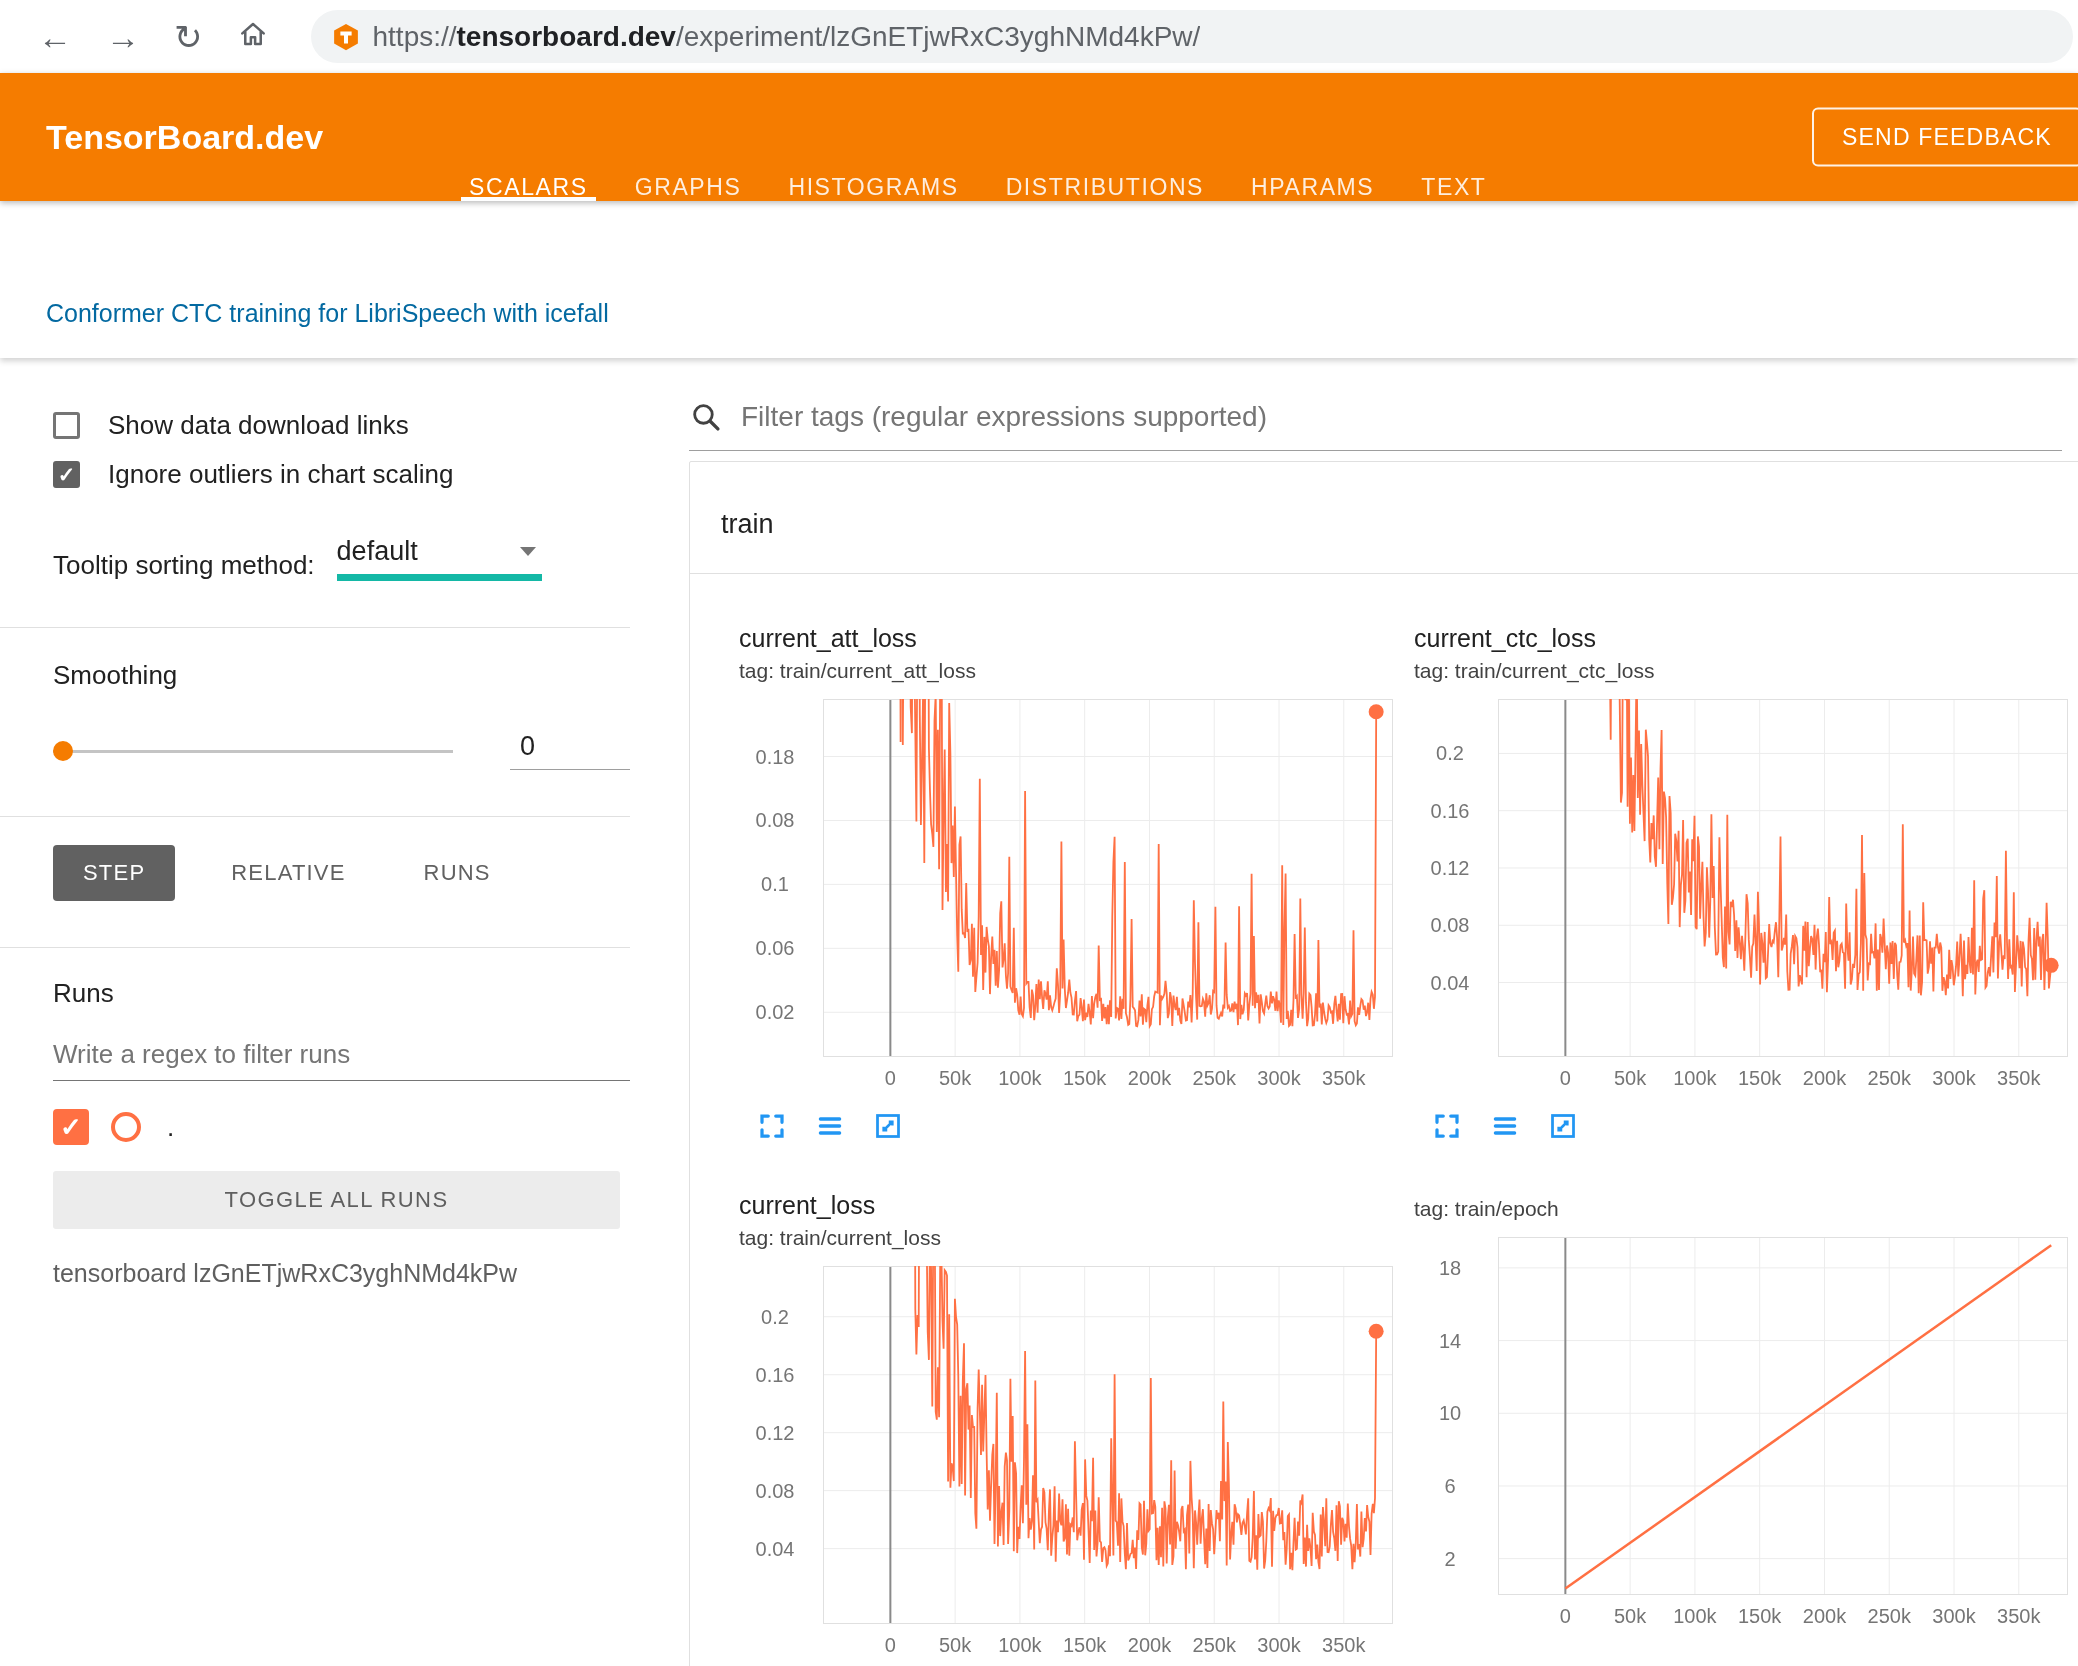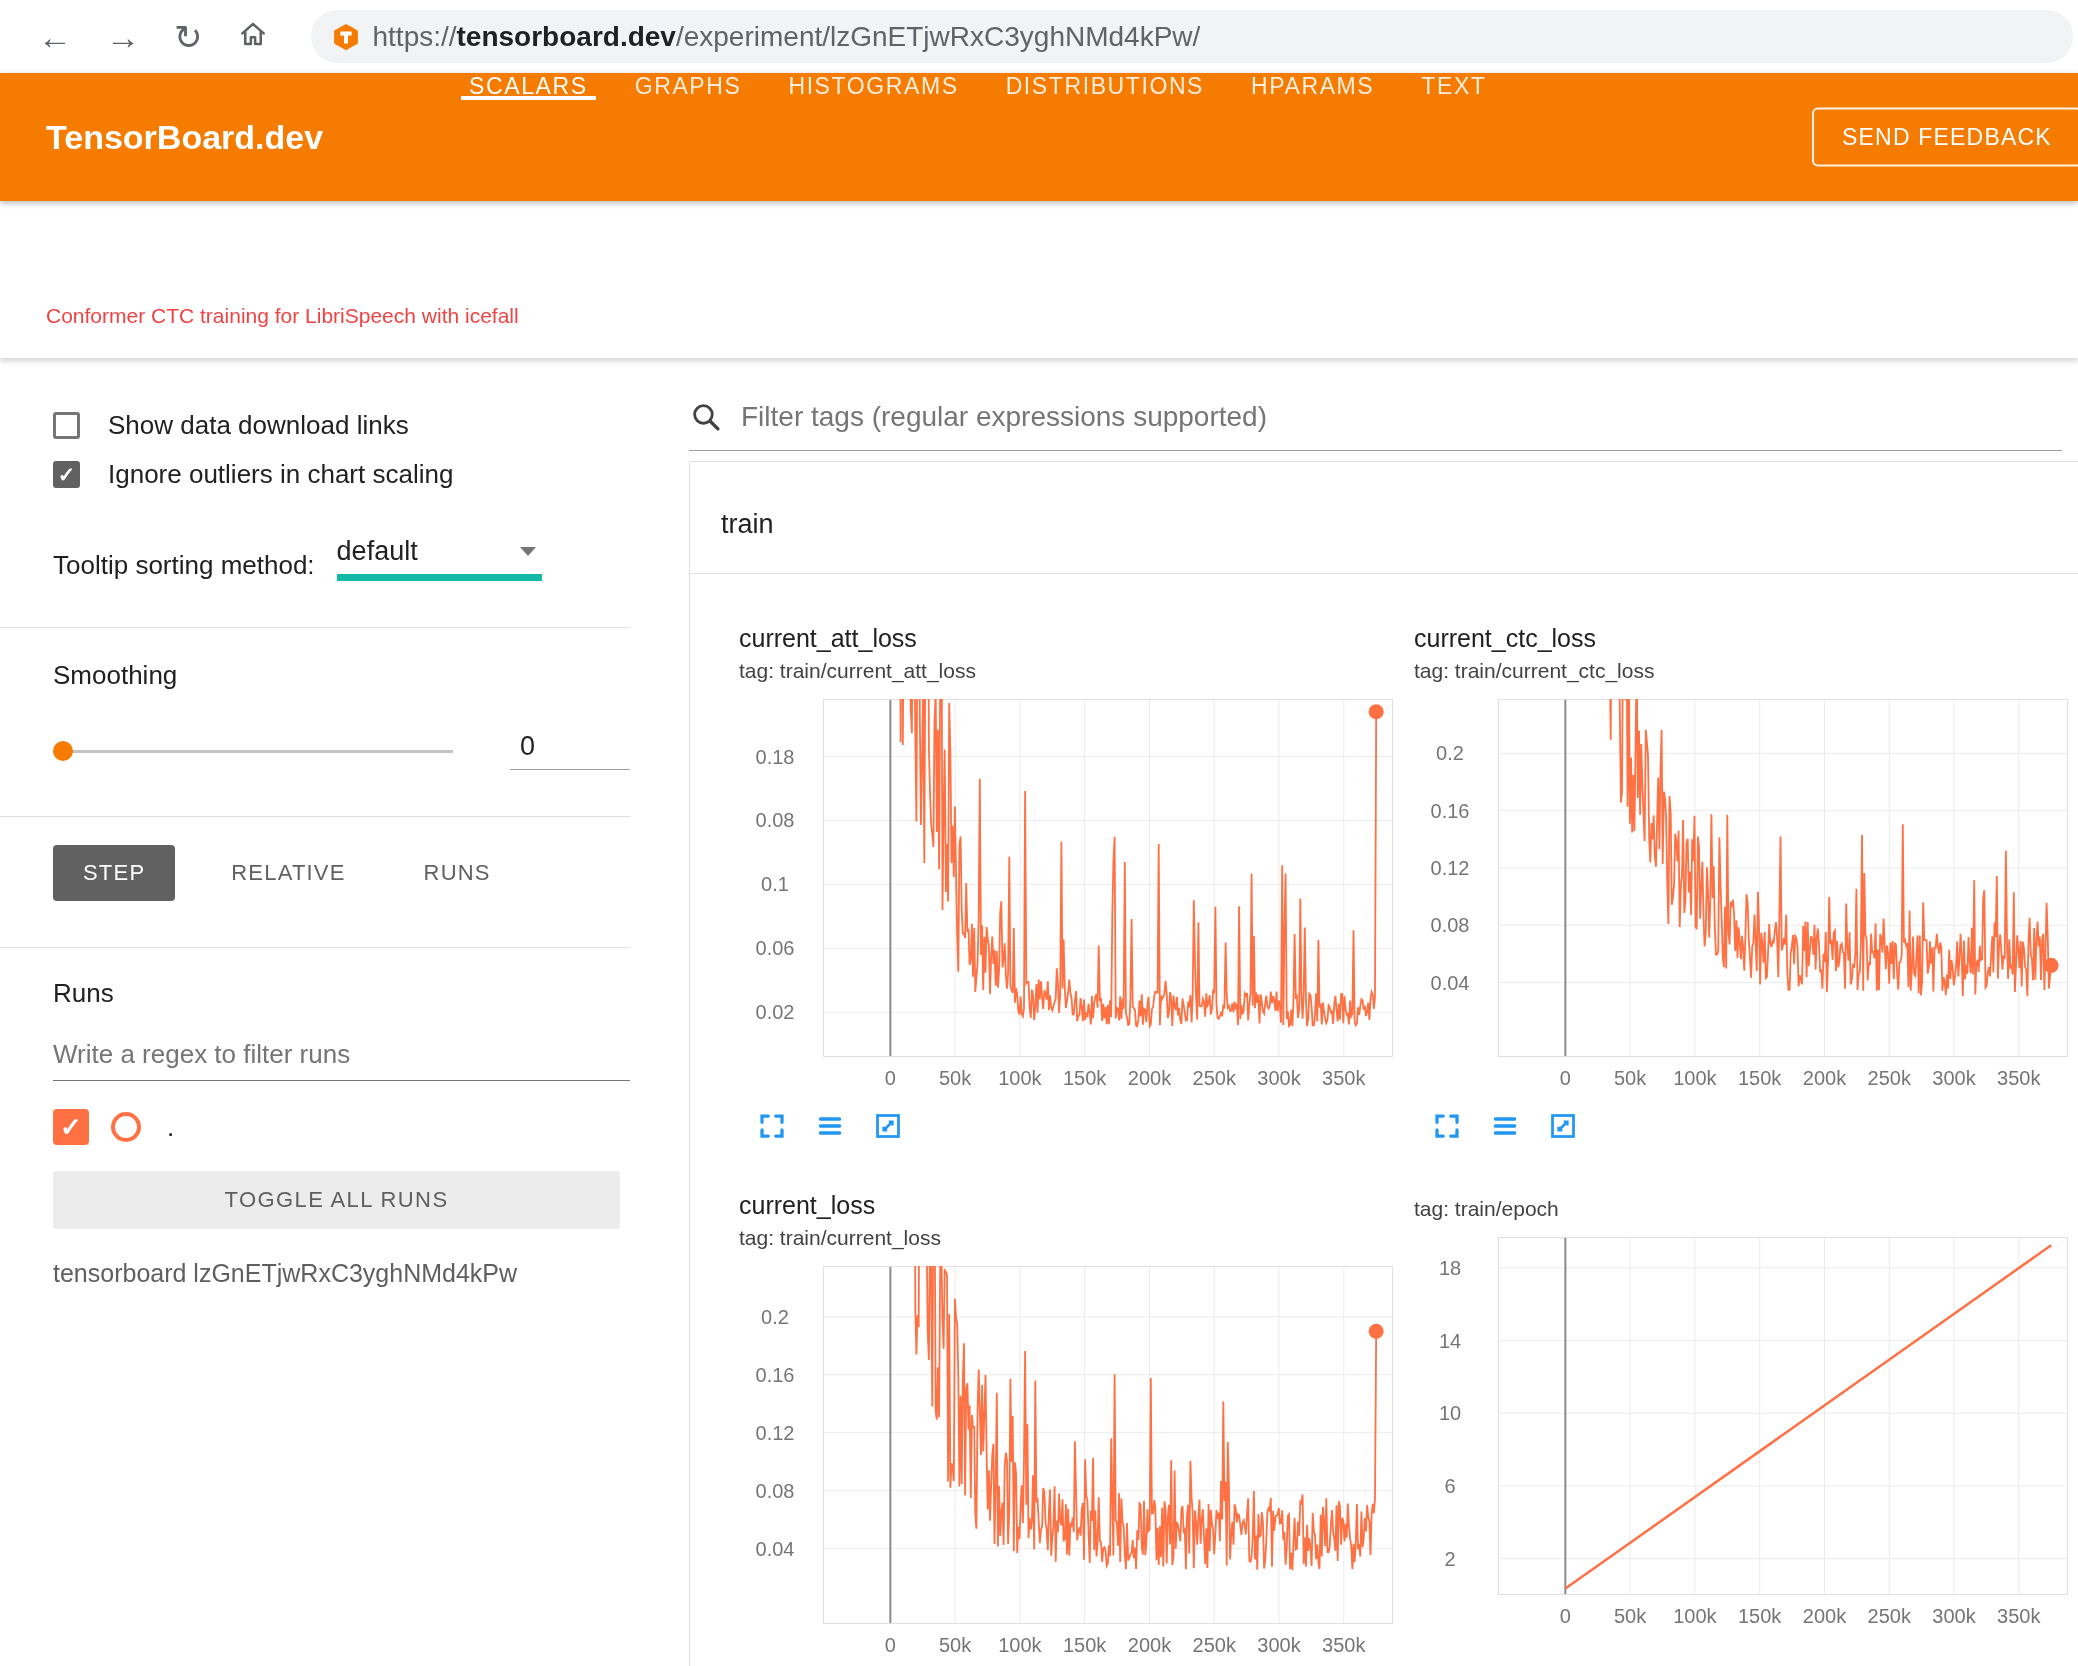--- a/index.html
+++ b/index.html
@@ -20,42 +20,42 @@
   .url { margin-left:12px; font-size:28px; white-space:nowrap; overflow:hidden; }
   .url .scheme, .url .path { color:#5f6368; }
   .url .domain { color:#202124; font-weight:700; }
 
   
   .tb-header {
     height:128px; background:#f57c00; position:relative; display:flex; align-items:center;
     box-shadow:0 2px 6px rgba(0,0,0,.28); z-index:5;
   }
   .tb-logo { margin-left:46px; font-size:34px; font-weight:700; color:#fff; white-space:nowrap; }
-  .tb-tabs { display:flex; gap:47px; margin-left:146px; height:100%; align-items:flex-start; }
+  .tb-tabs { display:flex; gap:47px; margin-left:146px; height:100%; align-items:flex-end; }
   .tab {
     display:flex; align-items:center; position:relative; color:rgba(255,255,255,.87);
     font-size:23px; letter-spacing:1.6px; font-weight:500; cursor:pointer; white-space:nowrap;
   }
   .tab.active { color:#fff; }
   .tab.active::after {
     content:""; position:absolute; left:-8px; right:-8px; bottom:0; height:4px; background:#fff;
   }
   .feedback-btn {
     position:absolute; left:1812px; top:50%; transform:translateY(-50%);
     border:2px solid rgba(255,255,255,.9); border-radius:6px; background:transparent;
     color:#fff; font-size:23px; letter-spacing:1.2px; padding:14px 28px; white-space:nowrap;
     font-family:"Liberation Sans", sans-serif; cursor:pointer;
   }
 
   
   .subtitle-bar {
     height:157px; background:#fff; display:flex; align-items:flex-end;
     padding:0 0 30px 46px; box-shadow:0 3px 6px rgba(0,0,0,.18); position:relative; z-index:4;
   }
-  .exp-title { font-size:21px; color:#ef4444; }
+  .exp-title { font-size:25px; color:#0369a1; }
 
   
   .content { display:flex; height:1308px; }
 
   
   .sidebar { width:663px; flex:0 0 663px; background:#fff; padding-top:52px; }
   .check-row { display:flex; align-items:center; margin-left:53px; cursor:pointer; }
   .check-row + .check-row { margin-top:18px; }
   .cb {
     width:27px; height:27px; border:3px solid #757575; border-radius:3px; flex:0 0 27px;

